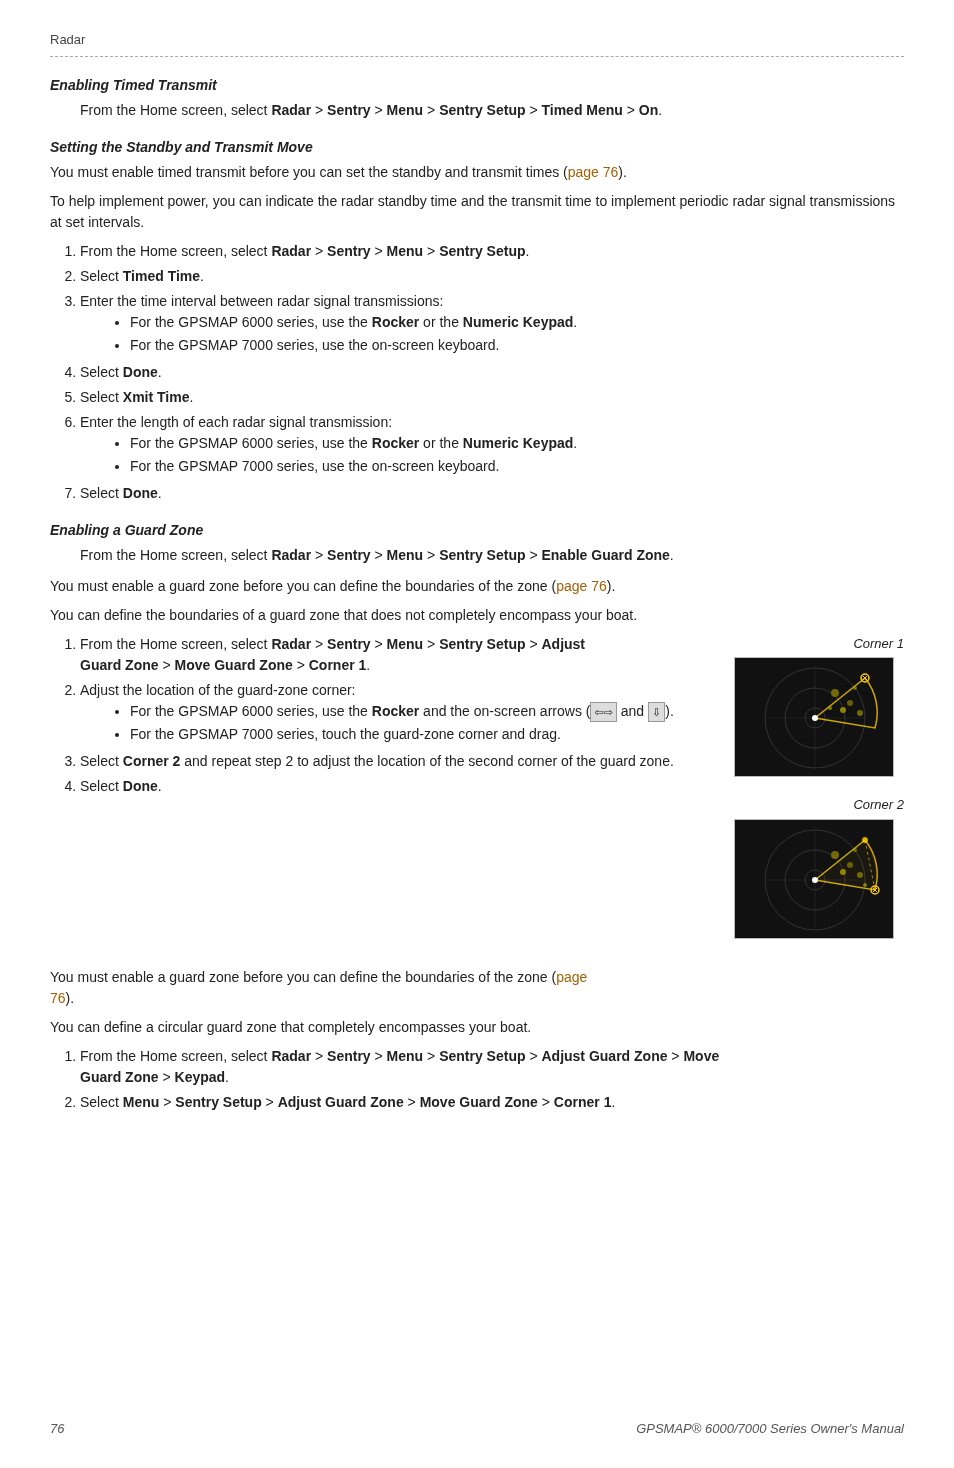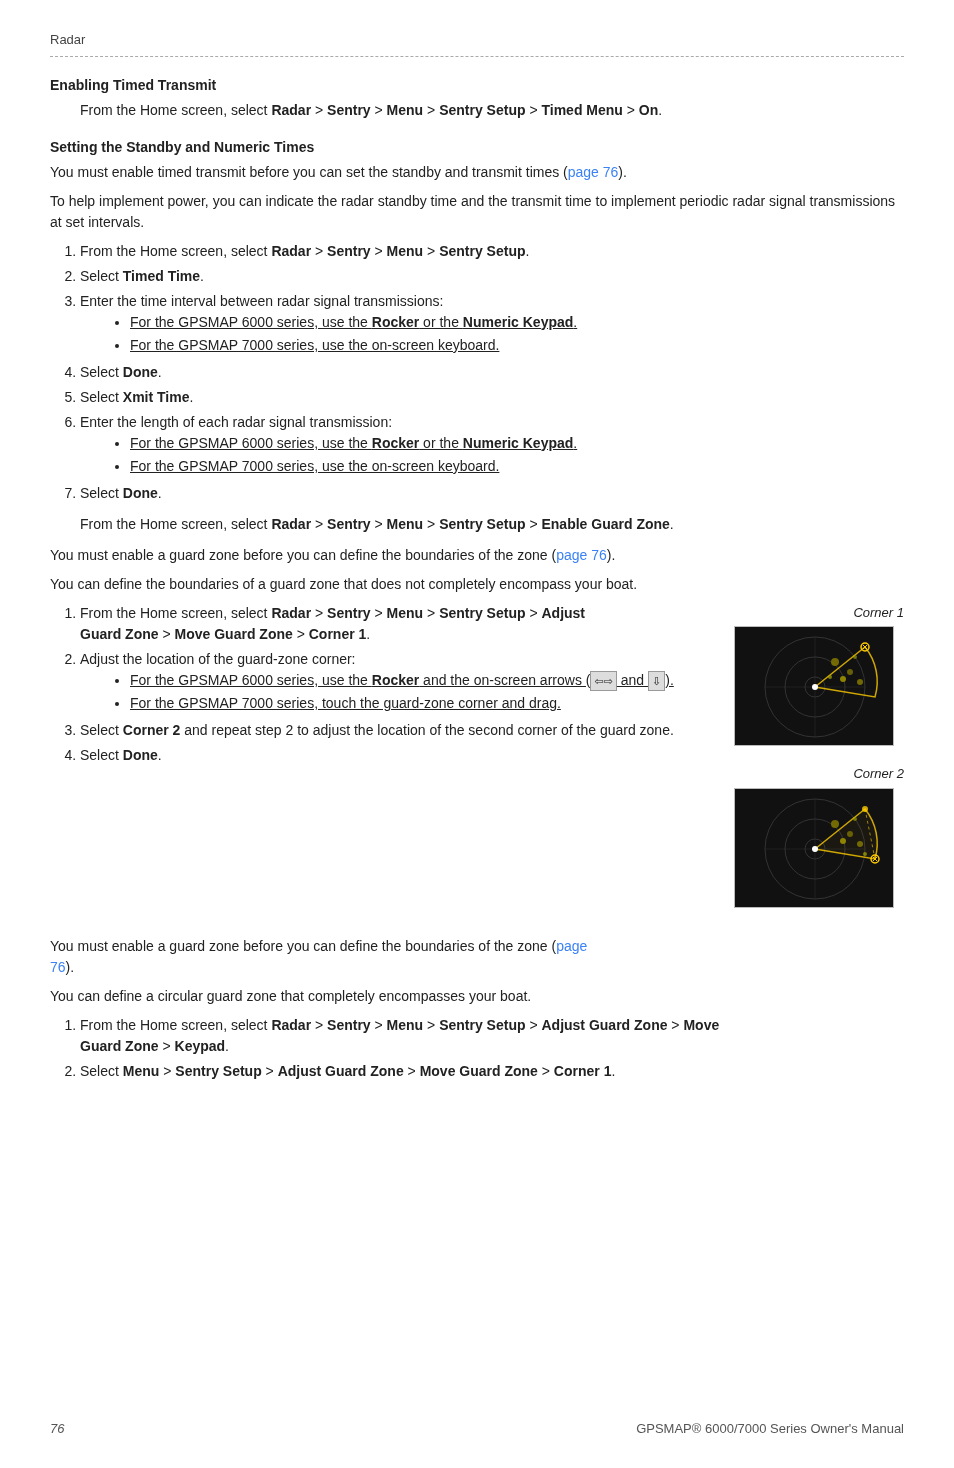--- a/index.html
+++ b/index.html
@@ -21,54 +21,54 @@
     .divider {
       border: none;
       border-top: 1px dashed #aaa;
       margin-bottom: 18px;
     }
     .section-heading {
       font-weight: bold;
       font-size: 14px;
       margin-bottom: 4px;
       margin-top: 16px;
+      font-style: italic;
     }
     .nav-path {
       margin-left: 30px;
       margin-bottom: 8px;
       font-size: 14px;
     }
     .nav-path b, .body-text b {
       font-weight: bold;
     }
     .body-text {
       font-size: 14px;
       margin-bottom: 8px;
     }
     a.link-ref {
-      color: #3b82f6;
+      color: #a16207;
       text-decoration: none;
     }
     ol {
       margin-left: 30px;
       margin-bottom: 8px;
     }
     ol li {
       margin-bottom: 4px;
       font-size: 14px;
     }
     ul {
       list-style: disc;
       margin-left: 50px;
       margin-bottom: 6px;
     }
     ul li {
       font-size: 14px;
       margin-bottom: 2px;
-      text-decoration: underline;
     }
     .two-col {
       display: flex;
       gap: 20px;
       align-items: flex-start;
     }
     .two-col .text-col {
       flex: 1;
     }
     .image-area {
@@ -99,20 +99,21 @@
       display: flex;
       justify-content: space-between;
       padding: 0 50px;
       font-size: 13px;
       color: #555;
     }
     .footer-page {
       font-style: italic;
     }
     .footer-title {
+      font-style: italic;
     }
     .inline-icon {
       display: inline-block;
       background: #ddd;
       border: 1px solid #999;
       padding: 1px 3px;
       font-size: 11px;
       vertical-align: middle;
     }
     .section-block {
@@ -126,21 +127,21 @@
 <hr class="divider">
 
 <div class="section-block">
   <div class="section-heading">Enabling Timed Transmit</div>
   <div class="nav-path body-text">
     From the Home screen, select <b>Radar</b> &gt; <b>Sentry</b> &gt; <b>Menu</b> &gt; <b>Sentry Setup</b> &gt; <b>Timed Menu</b> &gt; <b>On</b>.
   </div>
 </div>
 
 <div class="section-block">
-  <div class="section-heading">Setting the Standby and Numeric Times</div>
+  <div class="section-heading">Setting the Standby and Transmit Move</div>
   <div class="body-text">
     You must enable timed transmit before you can set the standby and transmit times (<a class="link-ref" href="#">page 76</a>).
   </div>
   <div class="body-text">
     To help implement power, you can indicate the radar standby time and the transmit time to implement periodic radar signal transmissions at set intervals.
   </div>
   <ol>
     <li>From the Home screen, select <b>Radar</b> &gt; <b>Sentry</b> &gt; <b>Menu</b> &gt; <b>Sentry Setup</b>.</li>
     <li>Select <b>Timed Time</b>.</li>
     <li>
@@ -157,20 +158,21 @@
       <ul>
         <li>For the GPSMAP 6000 series, use the <b>Rocker</b> or the <b>Numeric Keypad</b>.</li>
         <li>For the GPSMAP 7000 series, use the on-screen keyboard.</li>
       </ul>
     </li>
     <li>Select <b>Done</b>.</li>
   </ol>
 </div>
 
 <div class="section-block">
+  <div class="section-heading">Enabling a Guard Zone</div>
   <div class="nav-path body-text">
     From the Home screen, select <b>Radar</b> &gt; <b>Sentry</b> &gt; <b>Menu</b> &gt; <b>Sentry Setup</b> &gt; <b>Enable Guard Zone</b>.
   </div>
 </div>
 
 <div class="section-block">
   <div class="body-text">
     You must enable a guard zone before you can define the boundaries of the zone (<a class="link-ref" href="#">page 76</a>).
   </div>
   <div class="body-text">

